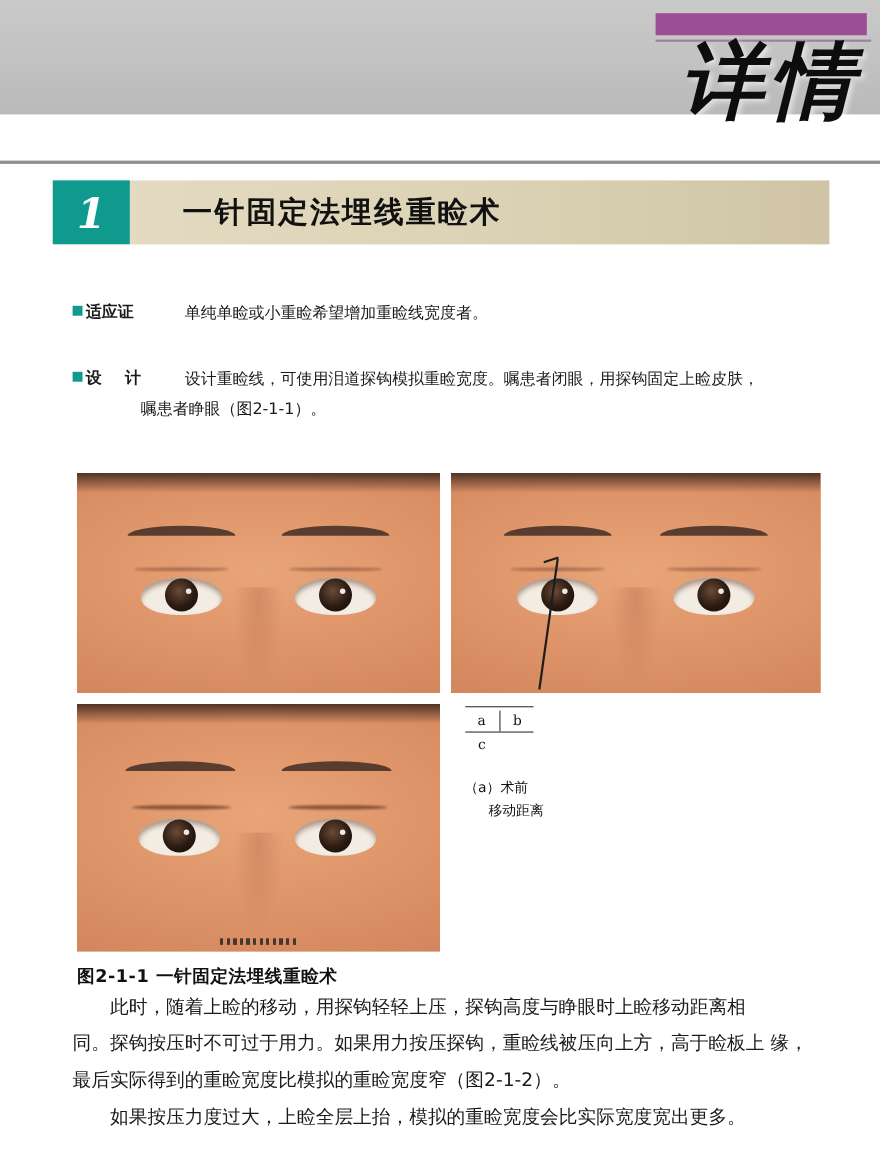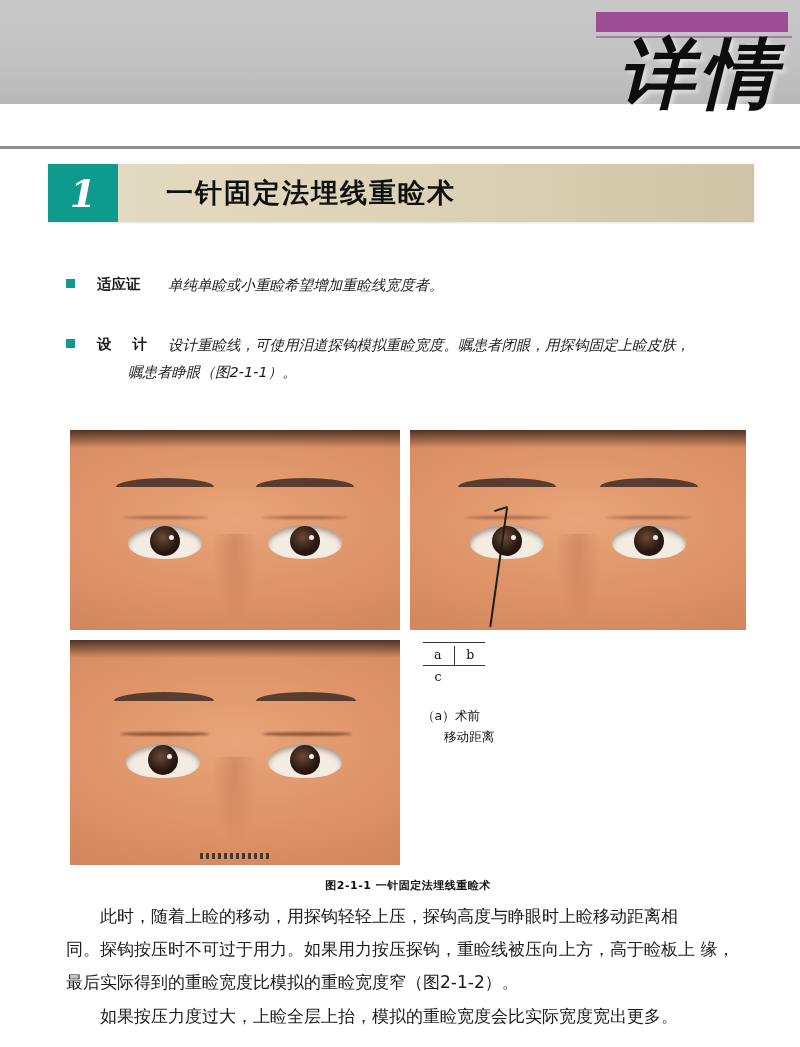--- a/index.html
+++ b/index.html
@@ -90,37 +90,36 @@
 
   
   .section {
     position: absolute;
     font-size: 14.5px;
     line-height: 1.75;
   }
   .sec-label {
     display: flex;
     align-items: baseline;
-    gap: 22px;
+    gap: 3px;
     font-weight: bold;
     font-size: 14.5px;
   }
   .bullet-sq {
     display: inline-block;
     width: 9px; height: 9px;
     background: #0e9b8e;
     flex: none;
     position: relative;
     top: -1px;
   }
   .sec-body {
     font-size: 14.5px;
     line-height: 1.85;
     color: #1a1a1a;
-    font-style: italic;
   }
 
   #sec-indication { left: 66px; top: 272px; width: 110px; }
   #sec-indication-body { position: absolute; left: 168px; top: 272px; width: 560px; }
 
   #sec-design { left: 66px; top: 332px; width: 110px; }
   #sec-design-body { position: absolute; left: 168px; top: 332px; width: 570px; }
   #sec-design-body .line2 { display: block; margin-left: -40px; }
 
   .sec-label .spaced { letter-spacing: 8px; }
@@ -253,22 +252,22 @@
     line-height: 1.65;
     color: #111;
   }
   .legend div { white-space: nowrap; }
   .legend .wrapline { padding-left: 22px; }
 
   .fig-caption {
     position: absolute;
     left: 0; top: 448px;
     width: 676px;
-    text-align: center;
-    font-size: 11px;
+    text-align: left;
+    font-size: 16px;
     font-weight: bold;
     color: #111;
     letter-spacing: .5px;
   }
 
   
   .para {
     position: absolute;
     left: 66px;
     width: 672px;

